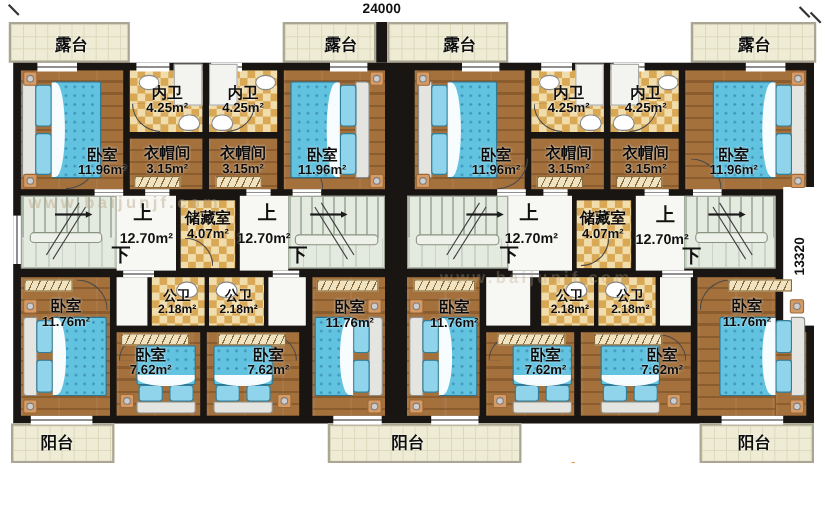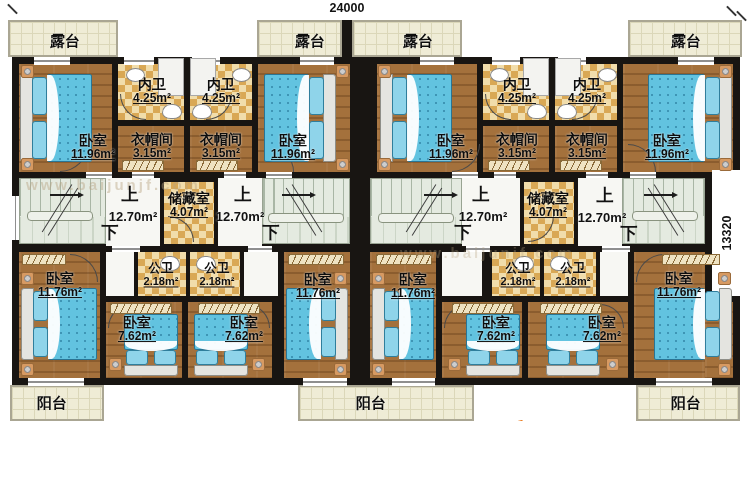--- a/index.html
+++ b/index.html
@@ -33,21 +33,21 @@
   .bed .mat{position:absolute;left:27px;top:0;right:0;bottom:0;background-color:#62c3e0;background-image:radial-gradient(#3e95b5 1px,transparent 1.4px);background-size:8px 8px;border:1px solid #2a7493;border-radius:2px;}
   .bed .fold{position:absolute;left:27px;top:1px;bottom:1px;width:12px;background:#fff;border-radius:0 70% 70% 0/0 50% 50% 0;opacity:.95;}
   .flip{transform:scaleX(-1);}
   .bedv .hb{left:0;right:0;bottom:0;top:auto;width:auto;height:9px;border-radius:0 0 3px 3px;}
   .bedv .p1,.bedv .p2{top:auto;bottom:11px;height:13px;width:calc(50% - 7px);}
   .bedv .p1{left:2px;}.bedv .p2{left:auto;right:2px;}
   .bedv .mat{left:0;right:0;top:0;bottom:26px;}
   .bedv .fold{left:1px;right:1px;width:auto;top:auto;bottom:25px;height:10px;border-radius:0 0 50% 50%/0 0 70% 70%;}
   .rl{transform:translate(-50%,-50%);text-align:center;font-weight:bold;color:#0d0d0d;white-space:nowrap;line-height:1.15;text-shadow:0 0 2px rgba(255,255,255,.9);}
   .rl .nm{display:block;font-size:14px;}
-  .rl .ar{display:block;font-size:12px;text-decoration:underline;}
+  .rl .ar{display:block;font-size:12px;}
   .rl.sm .nm{font-size:12.5px;}.rl.sm .ar{font-size:11px;}
   .rl.lg .nm{font-size:15px;}
   .ud{transform:translate(-50%,-50%);font-size:17px;font-weight:bold;color:#111;}
   .ha{transform:translate(-50%,-50%);font-size:13px;font-weight:bold;color:#111;white-space:nowrap;text-shadow:0 0 2px rgba(255,255,255,.9);}
   .dim{font-size:12.5px;font-weight:bold;color:#111;white-space:nowrap;}
   .tick{width:13px;height:2px;background:#333;transform:rotate(45deg);}
   .wm{color:rgba(185,165,130,.45);font-size:15px;font-weight:bold;letter-spacing:3px;white-space:nowrap;}
   .title{font-size:33px;color:#1c1c1c;letter-spacing:1px;white-space:nowrap;}
   .ftxt{font-size:17.5px;color:#1c1c1c;white-space:nowrap;}
   .bname{font-size:37px;font-weight:bold;color:#0f0f0f;letter-spacing:5px;white-space:nowrap;}

